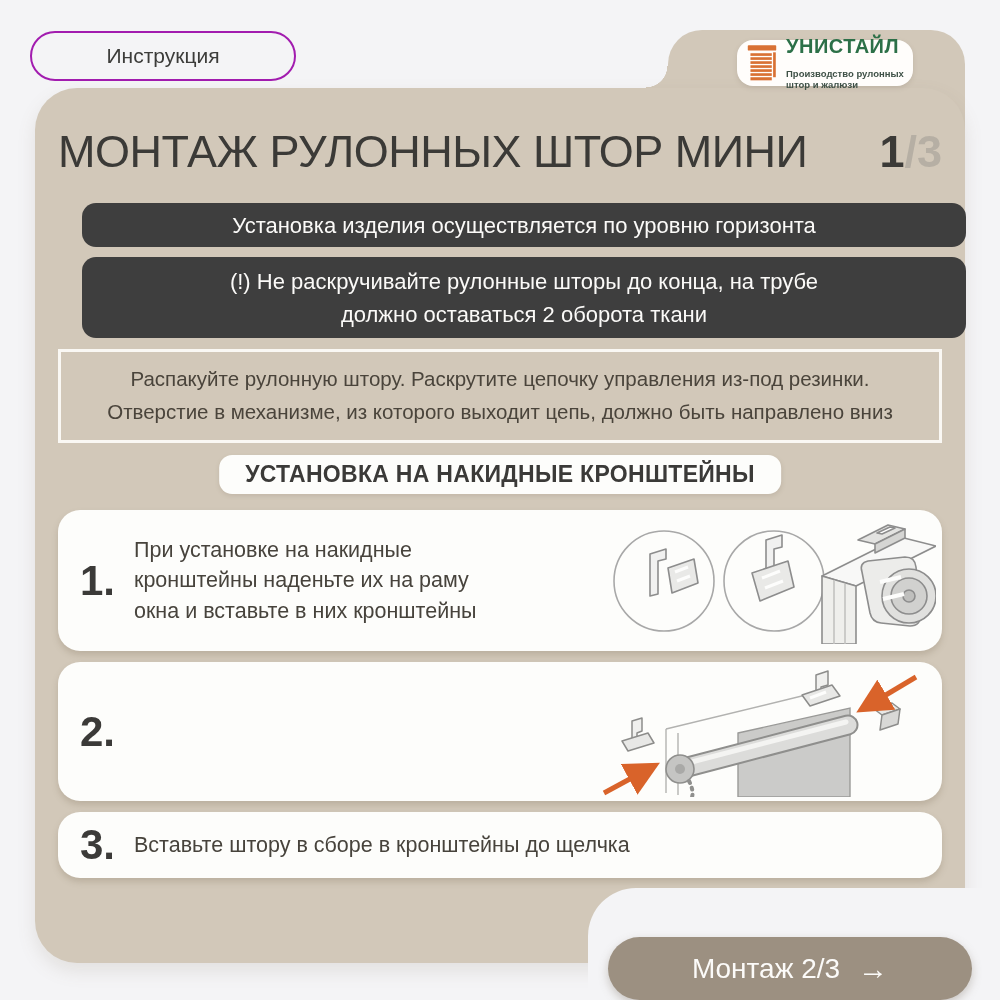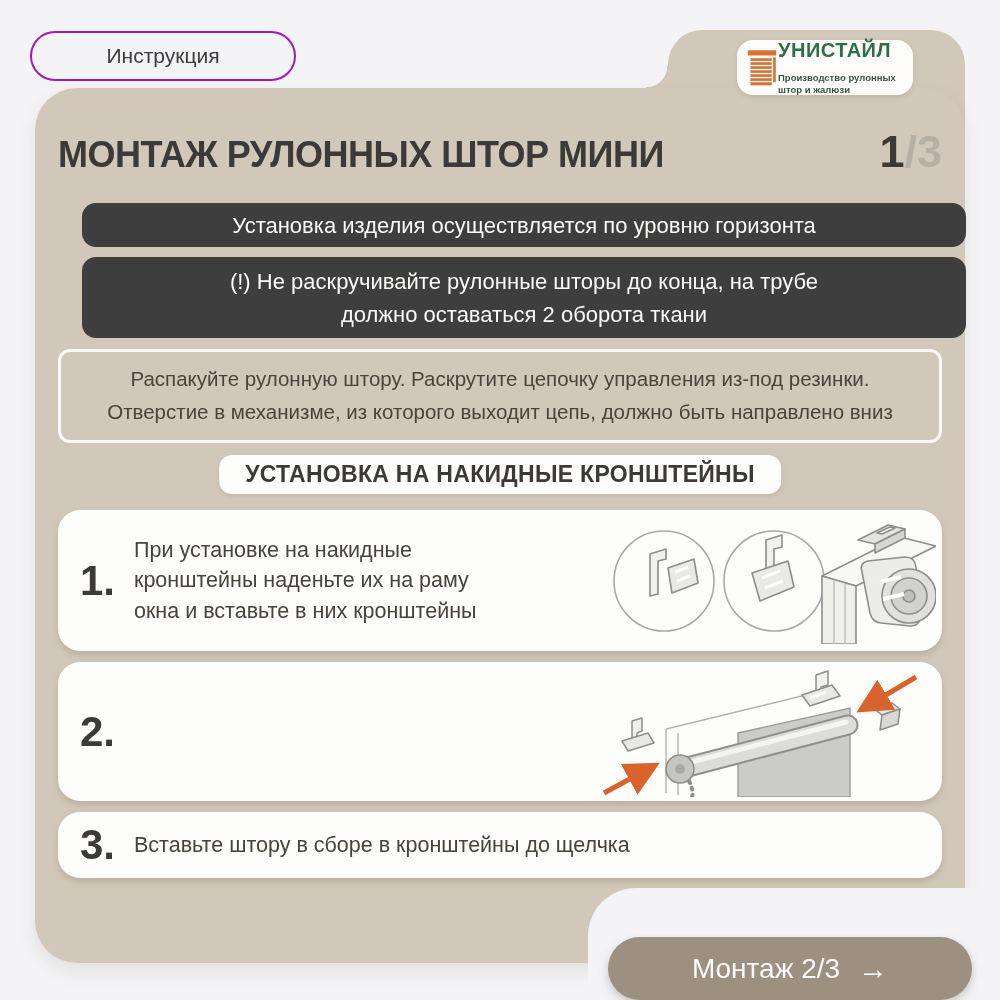--- a/index.html
+++ b/index.html
@@ -13,45 +13,45 @@
 
   
   .card{position:absolute;left:35px;top:88px;width:930px;height:875px;background:#d2c8b9;
         border-radius:42px;box-shadow:0 8px 18px rgba(125,112,94,.15);}
   .tab{position:absolute;left:668px;top:30px;width:297px;height:110px;background:#d2c8b9;
        border-radius:34px 34px 0 0;}
   .tab-fillet{position:absolute;left:646px;top:66px;width:22px;height:22px;
        background:radial-gradient(circle 22px at 0 0,#f4f4f6 0 21px,#d2c8b9 21.5px);}
 
   
-  .logo{position:absolute;left:737px;top:40px;width:176px;height:55px;background:#fffdfb;
-        border-radius:16px;display:flex;align-items:center;gap:0;padding:0 9px;box-sizing:border-box;
+  .logo{position:absolute;left:737px;top:40px;width:176px;height:46px;background:#fffdfb;
+        border-radius:16px;display:flex;align-items:center;gap:8px;padding:0 9px;box-sizing:border-box;
         box-shadow:0 2px 5px rgba(125,112,94,.2);}
   .logo-txt{display:flex;flex-direction:column;line-height:1;}
   .logo-name{font-size:20px;font-weight:bold;color:#2c7048;letter-spacing:.5px;}
   .logo-sub{font-size:9.5px;font-weight:bold;color:#3f5147;line-height:1.2;margin-top:12px;white-space:pre-line;}
 
   
   .title-row{position:absolute;left:23px;top:38px;width:884px;display:flex;
              justify-content:space-between;align-items:baseline;}
-  .title{font-size:36px;font-weight:bold;letter-spacing:-.5px;color:#3b3a37;}
+  .title{font-size:45px;font-weight:normal;letter-spacing:-.5px;color:#3b3a37;}
   .pageno{font-size:45px;font-weight:bold;}
   .pageno .cur{color:#3b3a37;}
   .pageno .tot{color:#b6afa4;}
 
   
   .notice{position:absolute;left:23px;width:884px;background:#3e3e3e;border-radius:14px;
           color:#fbfaf8;font-size:22px;display:flex;align-items:center;justify-content:center;
           text-align:center;line-height:1.5;white-space:pre-line;box-sizing:border-box;margin-left:24px;}
   .notice-1{top:115px;height:44px;}
   .notice-2{top:169px;height:81px;}
 
   
   .infobox{position:absolute;left:23px;top:261px;width:884px;height:94px;border:3px solid #faf8f4;
-           border-radius:12px;box-sizing:border-box;display:flex;align-items:center;justify-content:center;
+           border-radius:0;box-sizing:border-box;display:flex;align-items:center;justify-content:center;
            text-align:center;font-size:20.5px;color:#4a443b;line-height:1.6;white-space:pre-line;}
 
   
   .section-pill{position:absolute;left:50%;transform:translateX(-50%);top:367px;background:#fdfdfb;
            border-radius:13px;padding:6px 26px;font-size:23px;font-weight:bold;color:#3b3a38;
            letter-spacing:.3px;white-space:nowrap;box-shadow:0 2px 4px rgba(125,112,94,.18);}
 
   
   .step{position:absolute;left:23px;width:884px;background:#fdfdfb;border-radius:22px;
         display:flex;align-items:center;padding:0 6px 0 22px;box-sizing:border-box;

